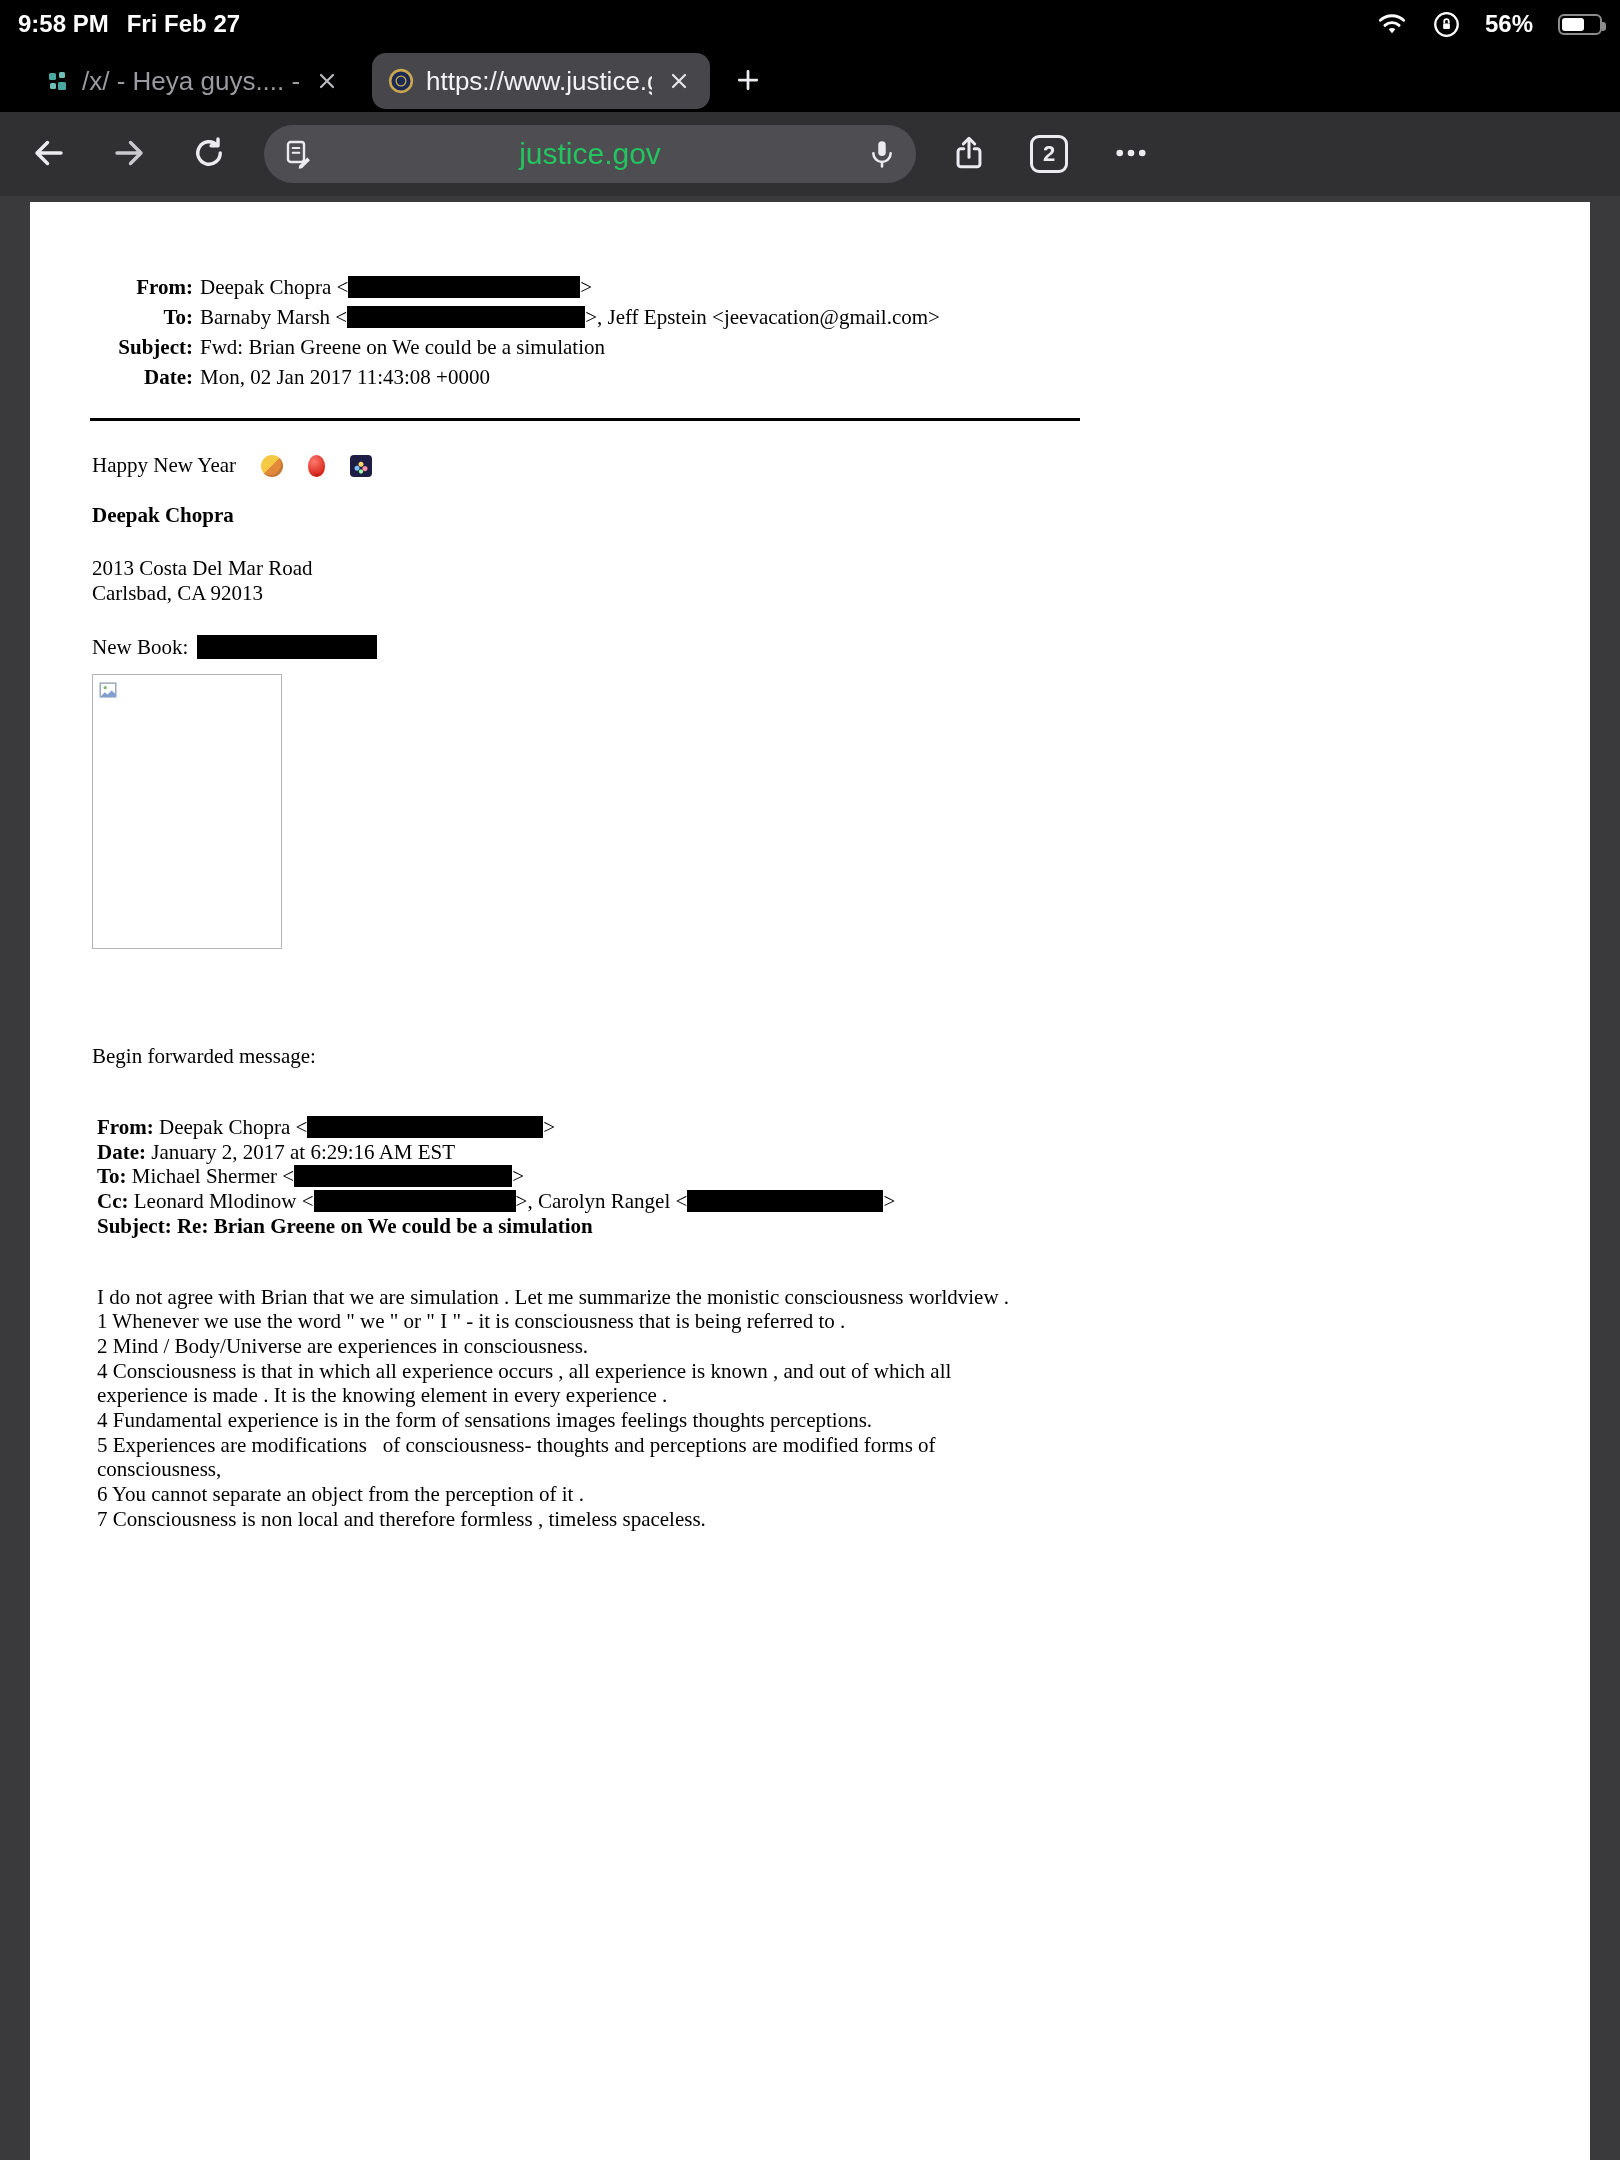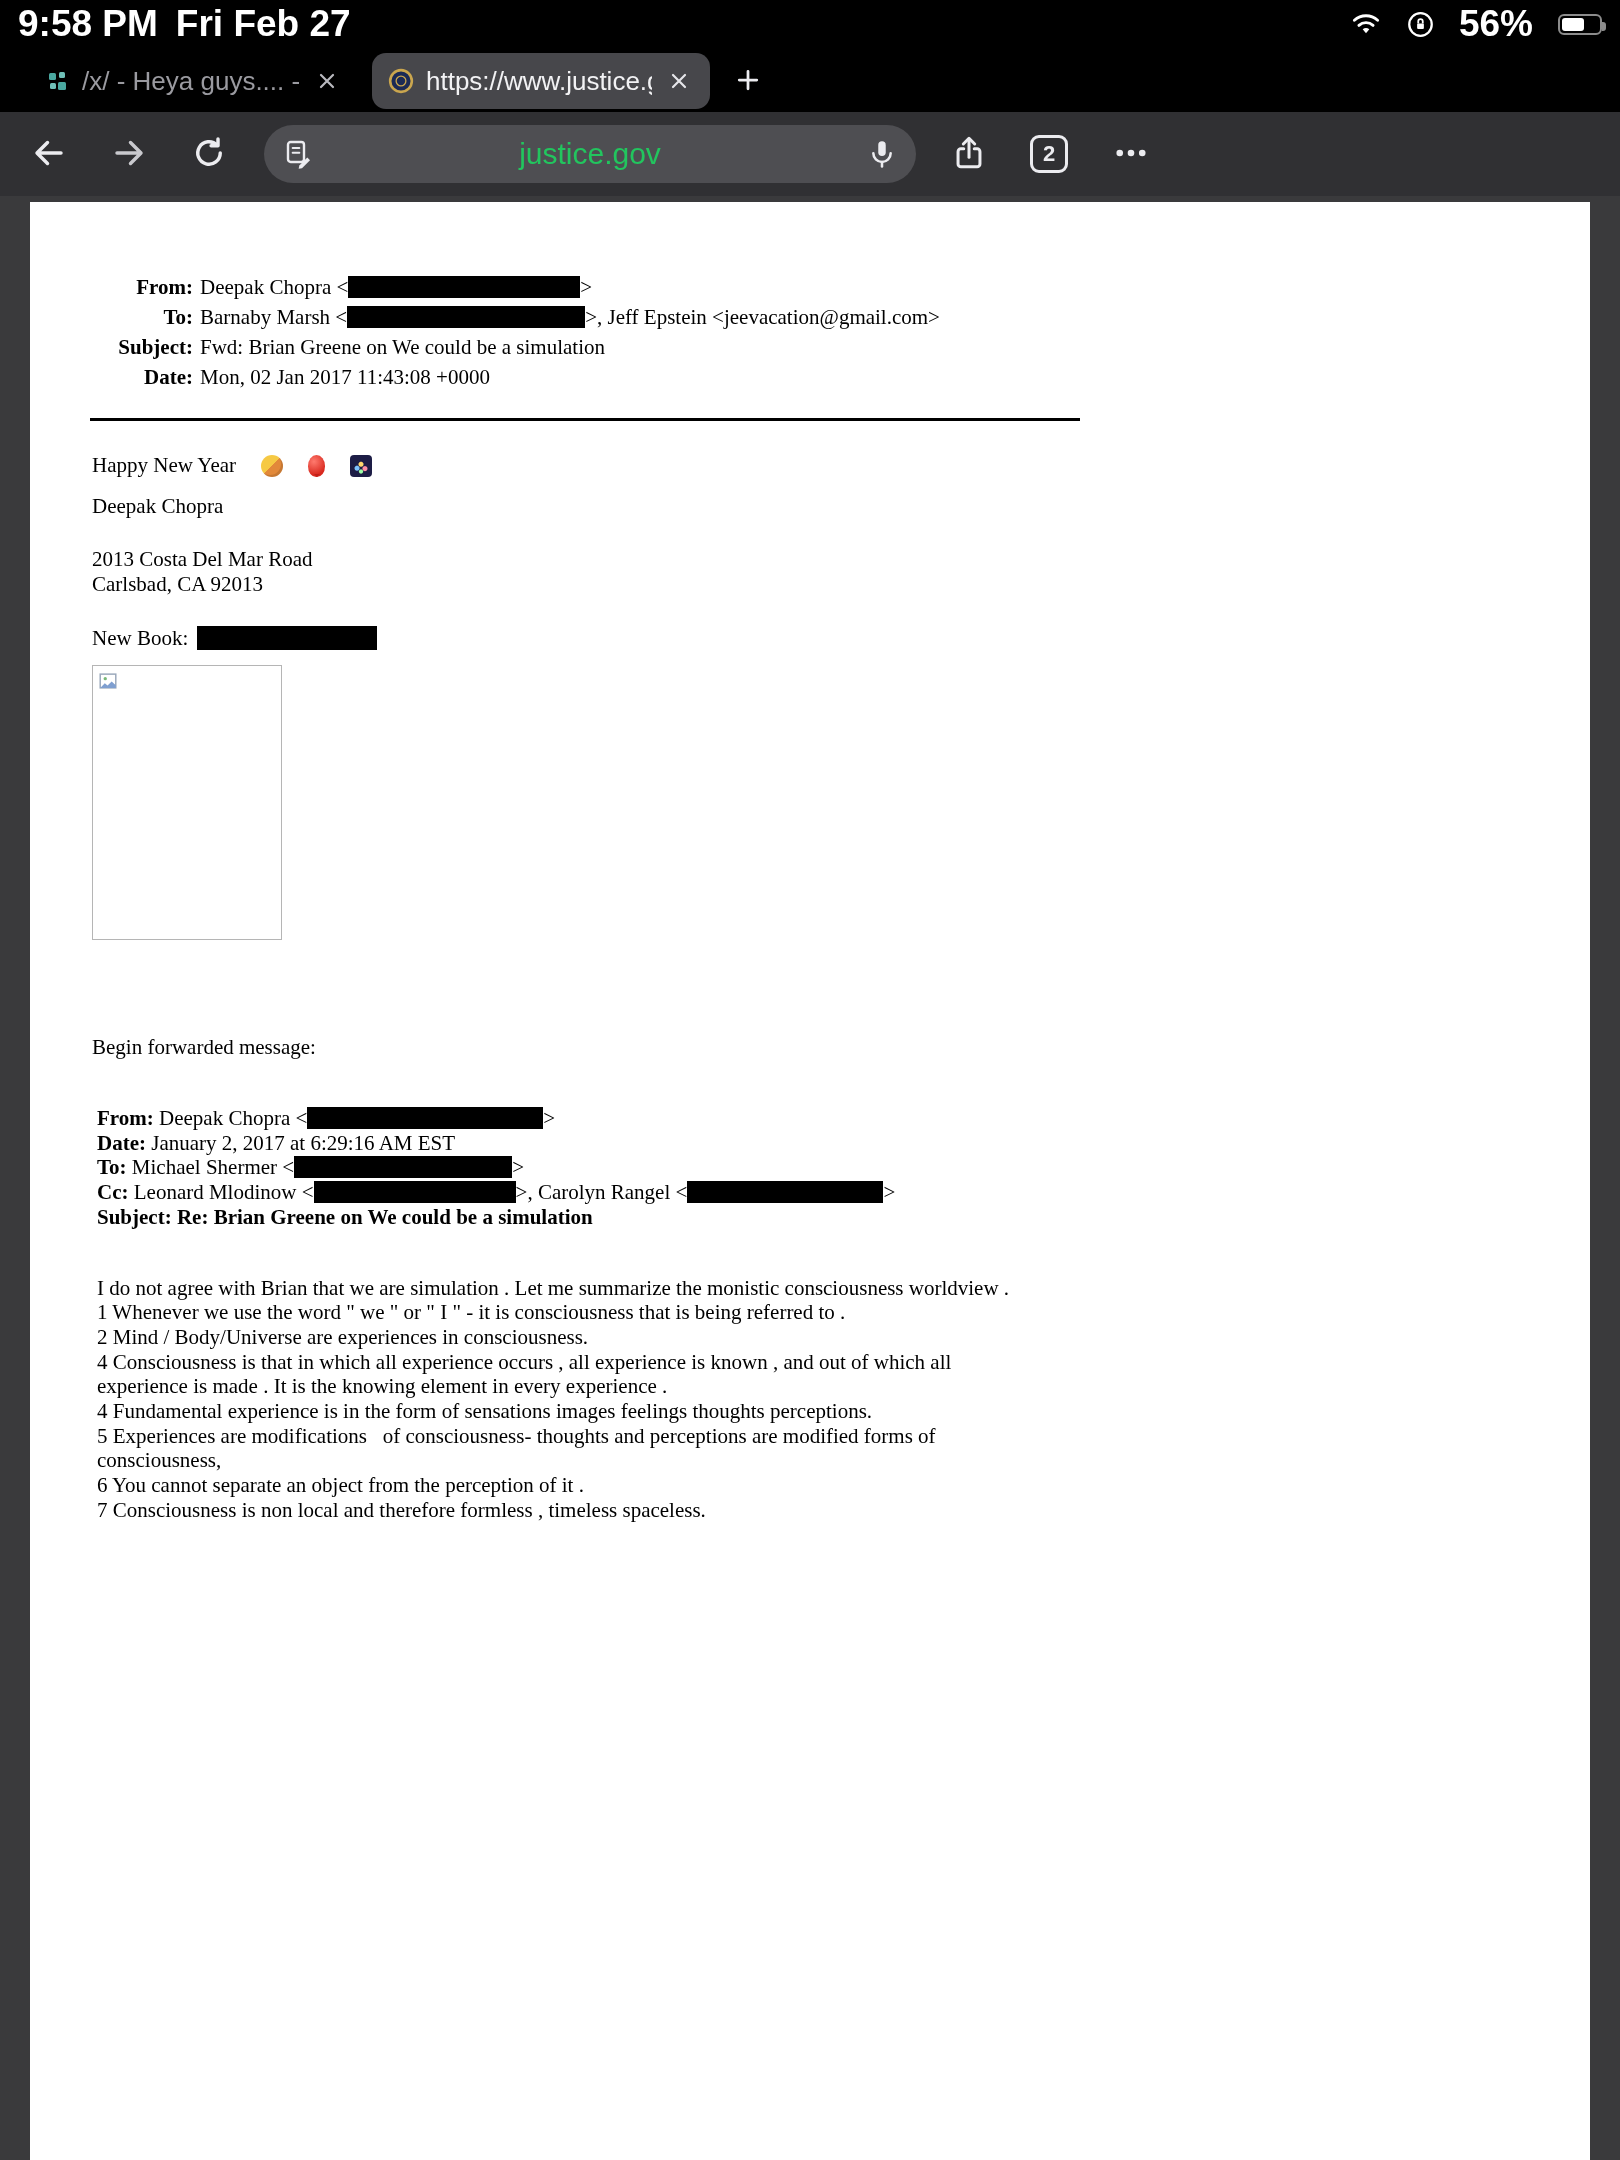--- a/index.html
+++ b/index.html
@@ -8,21 +8,21 @@
     position: relative; width: 1620px; height: 2160px;
     background: #3a3a3c; overflow: hidden;
     font-family: "Liberation Sans", sans-serif;
   }
 
   
   .status {
     position: absolute; top: 0; left: 0; right: 0; height: 48px;
     background: #000; color: #fff;
     display: flex; align-items: center; justify-content: space-between;
-    padding: 0 18px; font-size: 37px; font-weight: 600;
+    padding: 0 18px; font-size: 24px; font-weight: 600;
   }
   .status-left { display: flex; gap: 18px; align-items: center; }
   .status-right { display: flex; gap: 25px; align-items: center; }
   .batt { position: relative; width: 44px; height: 21px; border: 2px solid rgba(255,255,255,.55); border-radius: 6px; }
   .batt-fill { position: absolute; left: 2px; top: 2px; bottom: 2px; width: 56%; background: #fff; border-radius: 3px; }
   .batt-tip { position: absolute; right: -6px; top: 6px; width: 4px; height: 9px; background: rgba(255,255,255,.55); border-radius: 0 3px 3px 0; }
 
   
   .tabstrip { position: absolute; top: 48px; left: 0; right: 0; height: 64px; background: #000; }
   .tab { position: absolute; top: 5px; height: 56px; display: flex; align-items: center; gap: 12px; padding: 0 16px; border-radius: 14px; }
@@ -62,21 +62,21 @@
 
   .hdr1 { display: grid; grid-template-columns: 101px max-content; column-gap: 7px; line-height: 30px; }
   .hdr1 .hlabel { font-weight: bold; text-align: right; }
   .hdr1 .hvalue { white-space: pre-wrap; }
 
   .redact { display: inline-block; height: 22px; background: #000; vertical-align: -4px; }
 
   .rule { border: none; border-top: 3px solid #000; width: 990px; margin: 26px 0 0 -2px; }
 
   .greet { margin-top: 32px; line-height: 25px; display: flex; align-items: center; gap: 25px; }
-  .sig   { margin-top: 16px; line-height: 25px; }
+  .sig   { margin-top: 25px; line-height: 25px; font-weight: bold; }
   .addr  { margin-top: 28px; line-height: 25px; }
   .addr .line, .bodytext .line { white-space: pre-wrap; min-height: 1em; }
   .newbook { margin-top: 29px; line-height: 25px; }
   .newbook .redact { margin-left: 9px; height: 24px; vertical-align: -5px; }
 
   .imgbox { margin-top: 14px; width: 190px; height: 275px; border: 1px solid #b5b5b5; padding: 4px; background: #fff; }
 
   .fwd  { margin-top: 95px; line-height: 25px; }
   .hdr2 { margin-top: 46px; margin-left: 5px; line-height: 24.7px; }
   .hdr2 .row { white-space: pre-wrap; }

